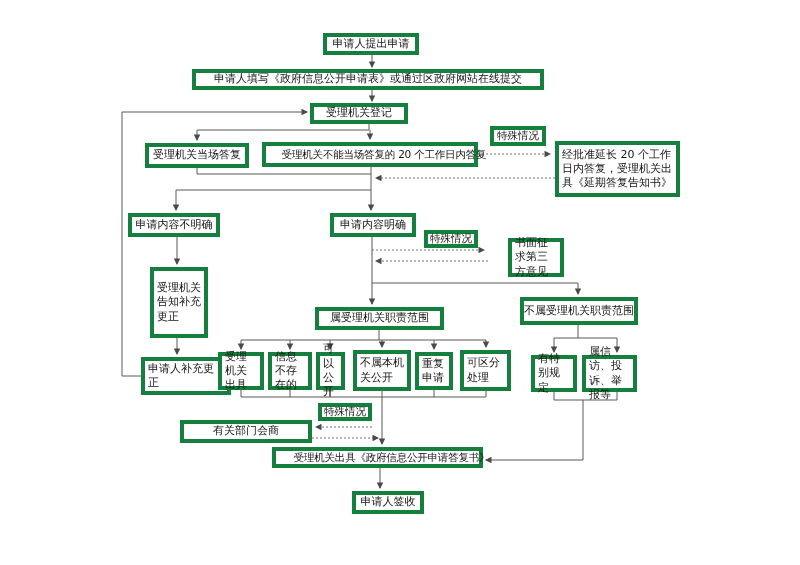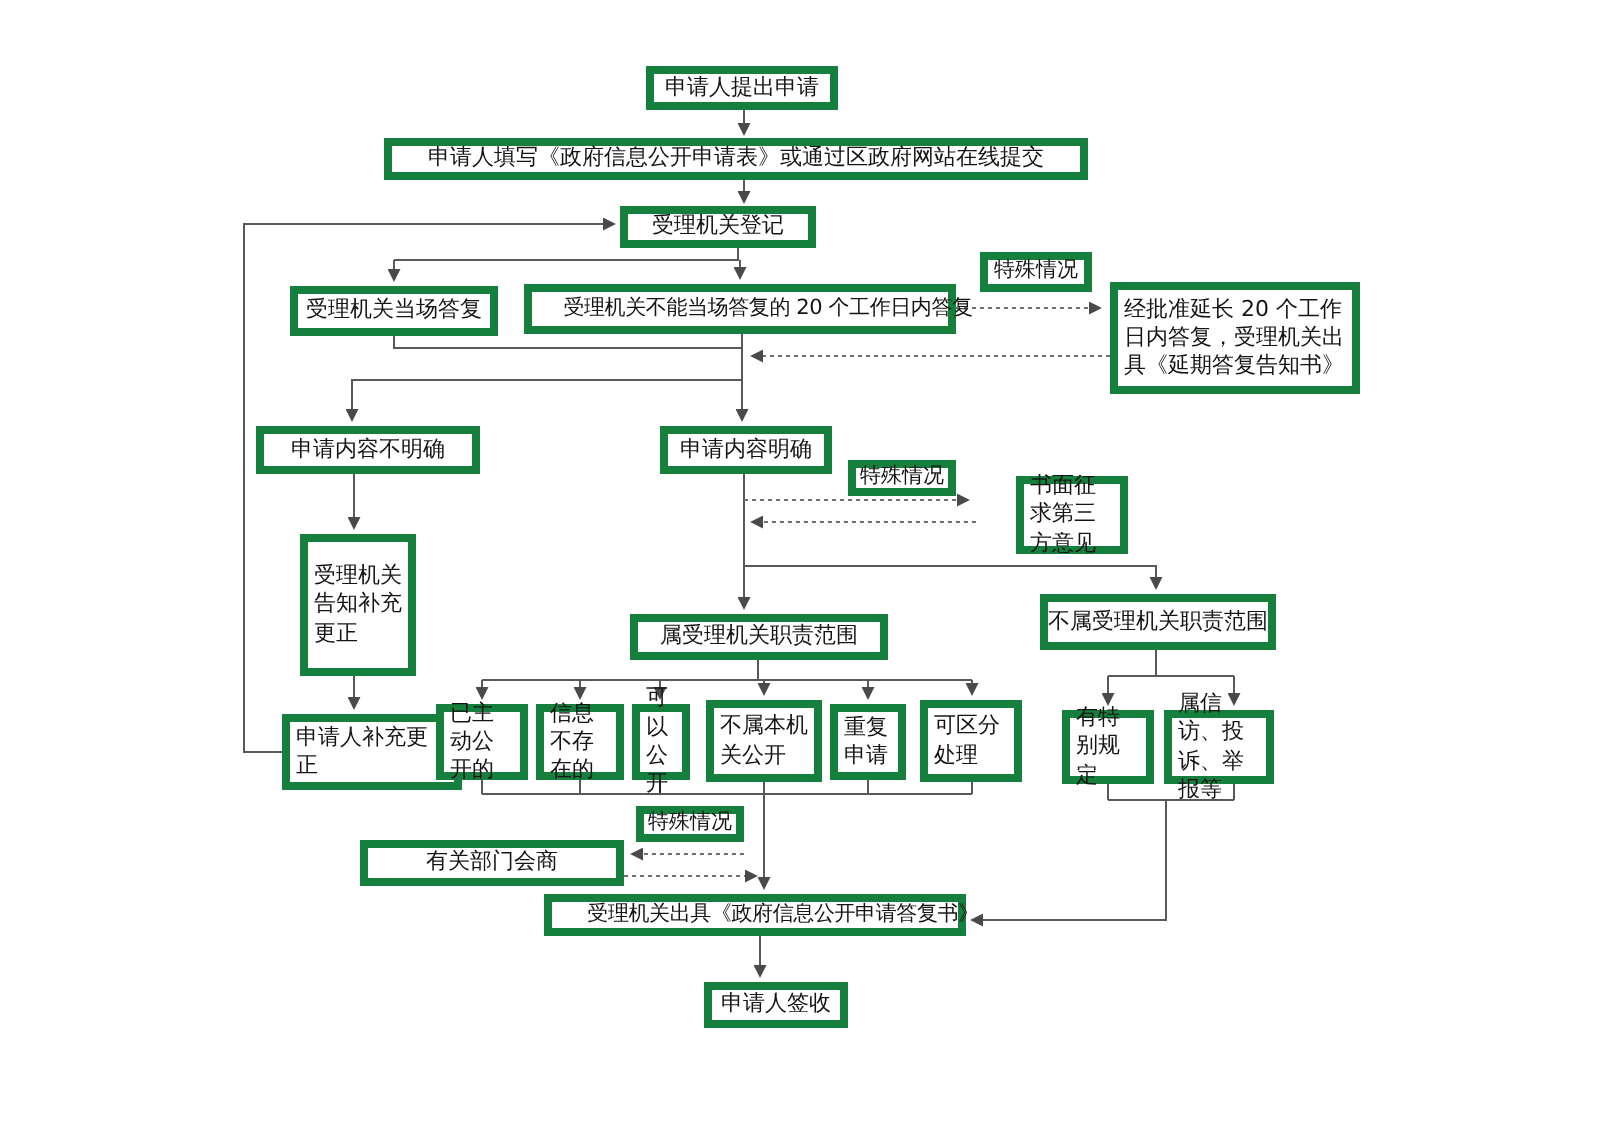--- a/index.html
+++ b/index.html
@@ -126,37 +126,37 @@
   <div class="node" style="left:310px;top:103px;width:98px;height:21px">受理机关登记</div>
 
   <div class="node" style="left:145px;top:143px;width:104px;height:25px">受理机关当场答复</div>
 
   <div class="node tight" style="left:262px;top:142px;width:216px;height:25px">受理机关不能当场答复的 20 个工作日内答复</div>
 
   <div class="node sm" style="left:490px;top:126px;width:56px;height:20px">特殊情况</div>
 
   <div class="node ml" style="left:555px;top:141px;width:125px;height:56px">经批准延长 20 个工作日内答复，受理机关出具《延期答复告知书》</div>
 
-  <div class="node" style="left:128px;top:213px;width:112px;height:24px">申请内容不明确</div>
+  <div class="node" style="left:128px;top:213px;width:92px;height:24px">申请内容不明确</div>
 
   <div class="node" style="left:330px;top:213px;width:86px;height:24px">申请内容明确</div>
 
   <div class="node sm" style="left:424px;top:230px;width:54px;height:18px">特殊情况</div>
 
   <div class="node ml" style="left:508px;top:238px;width:56px;height:39px">书面征求第三方意见</div>
 
   <div class="node ml" style="left:141px;top:357px;width:90px;height:38px">申请人补充更正</div>
 
   <div class="node ml" style="left:150px;top:267px;width:58px;height:71px">受理机关告知补充更正</div>
 
   <div class="node" style="left:315px;top:307px;width:129px;height:23px">属受理机关职责范围</div>
 
   <div class="node" style="left:520px;top:297px;width:118px;height:28px">不属受理机关职责范围</div>
 
-  <div class="node ml" style="left:218px;top:352px;width:46px;height:38px">已主动公开的</div>
+  <div class="node ml" style="left:218px;top:352px;width:46px;height:38px">受理机关出具</div>
 
   <div class="node ml" style="left:268px;top:352px;width:44px;height:38px">信息不存在的</div>
 
   <div class="node ml" style="left:316px;top:352px;width:29px;height:38px">可以公开</div>
 
   <div class="node ml" style="left:353px;top:350px;width:58px;height:41px">不属本机关公开</div>
 
   <div class="node ml" style="left:415px;top:352px;width:38px;height:38px">重复申请</div>
 
   <div class="node ml" style="left:460px;top:350px;width:51px;height:41px">可区分处理</div>

